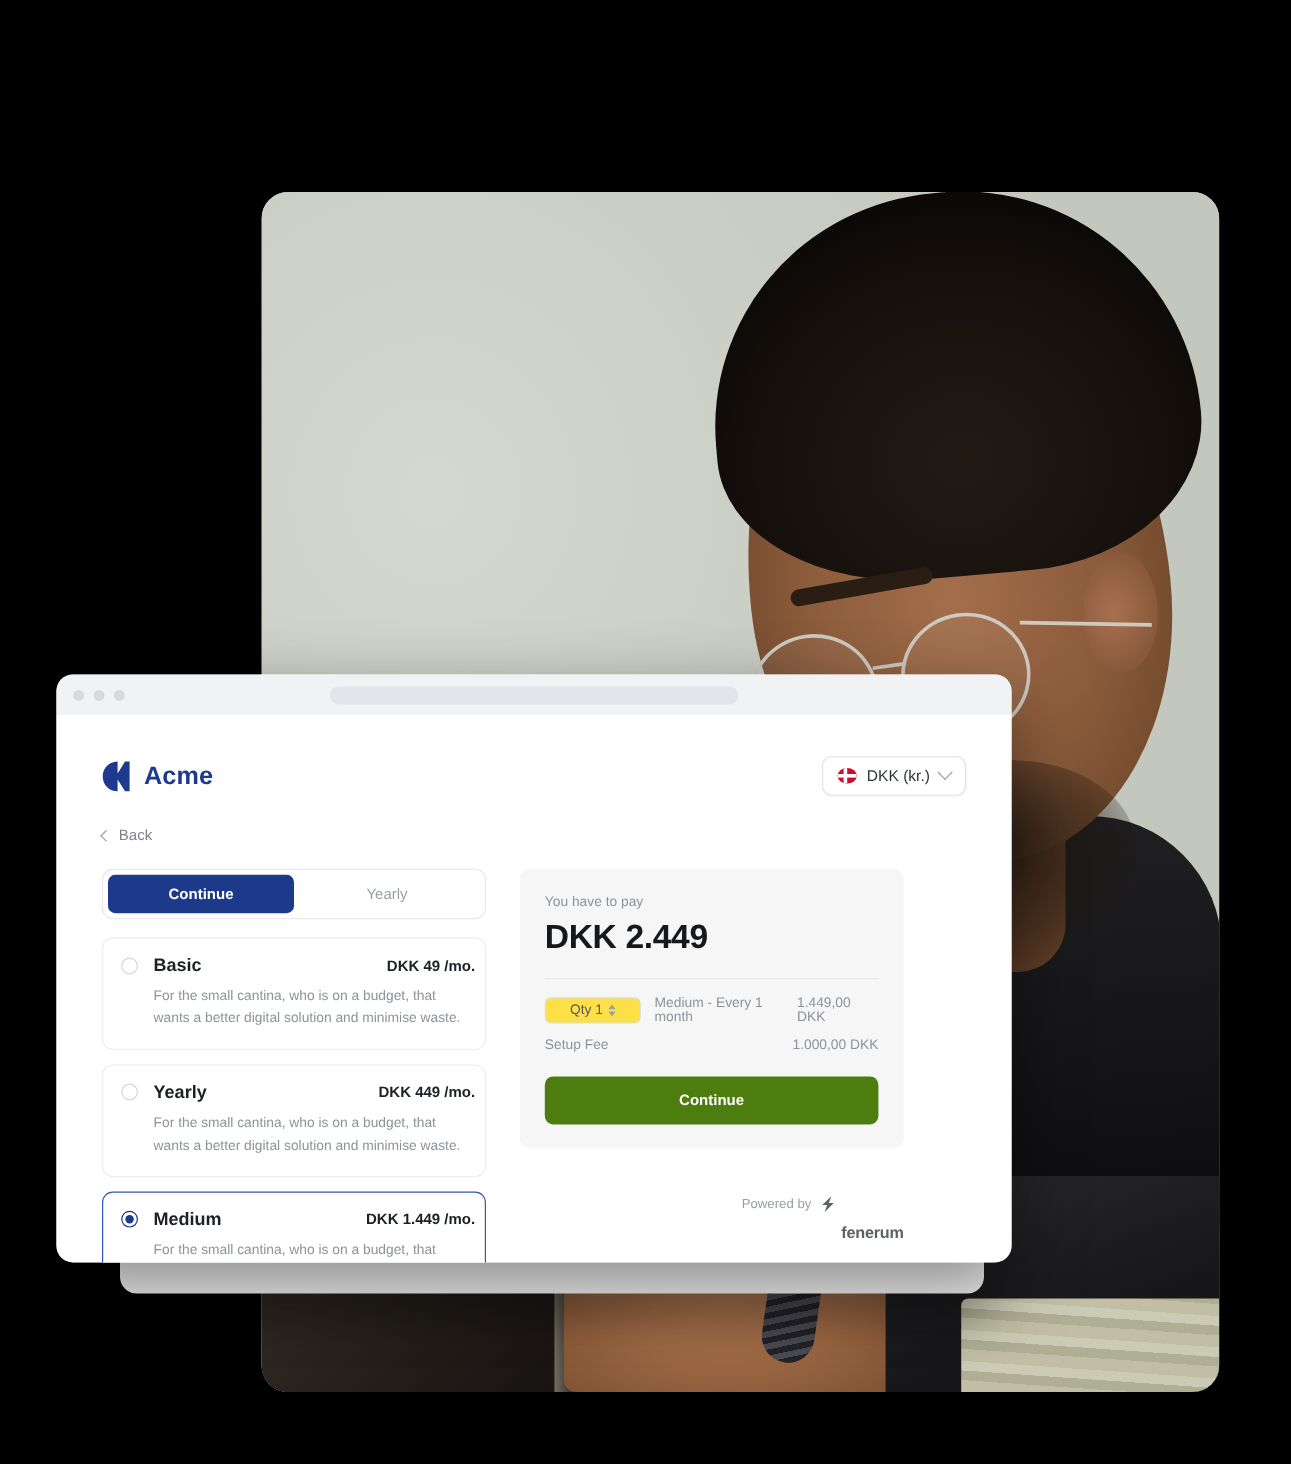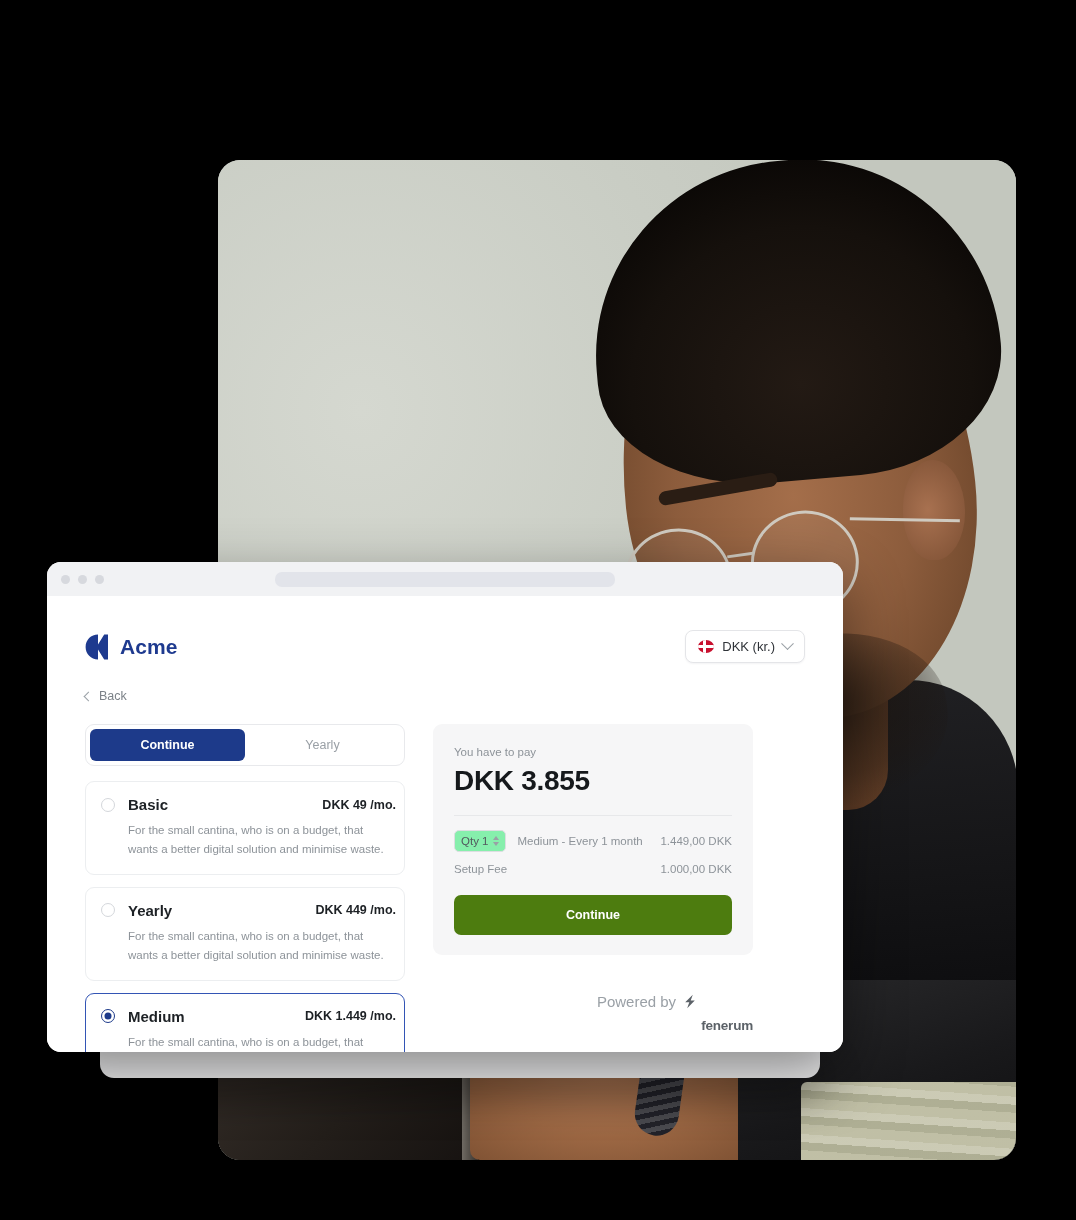--- a/index.html
+++ b/index.html
@@ -427,22 +427,22 @@
     font-size: 11.5px;
     color: #8d9399;
   }
   .line-item + .line-item { margin-top: 11px; }
   .qty-box {
     display: flex;
     align-items: center;
     gap: 5px;
     border: 1px solid #dcdee1;
     border-radius: 5px;
-    background: #86efac;
-    padding: 4px 6px;
+    background: #fde047;
+    padding: 4px 20px;
     font-size: 11.5px;
     color: #52585e;
     flex: none;
     cursor: pointer;
   }
   .stepper {
     display: flex;
     flex-direction: column;
     gap: 2px;
     line-height: 0;
@@ -473,21 +473,21 @@
     font-family: "Liberation Sans", sans-serif;
   }
 
   .powered {
     display: flex;
     align-items: center;
     justify-content: flex-end;
     gap: 7px;
     margin-top: 15px;
   }
-  .powered-text { font-size: 15px; color: #9aa0a6; }
+  .powered-text { font-size: 11px; color: #9aa0a6; }
   .fenerum {
     display: flex;
     align-items: center;
     gap: 4px;
   }
   .fenerum-name {
     font-size: 13.5px;
     font-weight: 700;
     color: #5c6268;
     letter-spacing: -.2px;
@@ -602,21 +602,21 @@
               </div>
               <div class="plan-desc">For the small cantina, who is on a budget, that wants a better digital solution and minimise waste.</div>
             </div>
 
           </div>
         </div>
 
         <div class="col-right">
           <div class="summary">
             <div class="summary-label">You have to pay</div>
-            <div class="summary-total">DKK 3.855</div>
+            <div class="summary-total">DKK 2.449</div>
 
             <div class="summary-divider"></div>
 
             <div class="line-item">
               <span class="qty-box">
                 <span>Qty 1</span>
                 <span class="stepper">
                   <i class="up"></i>
                   <i class="down"></i>
                 </span>

